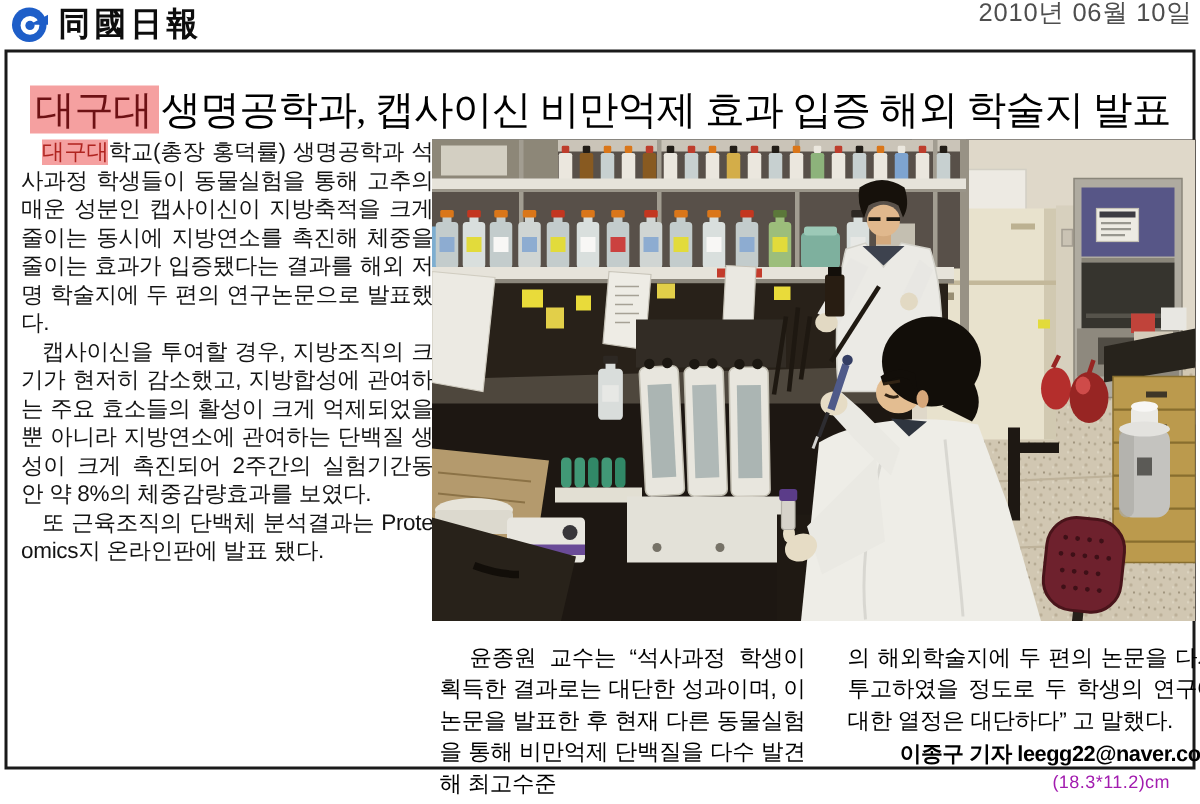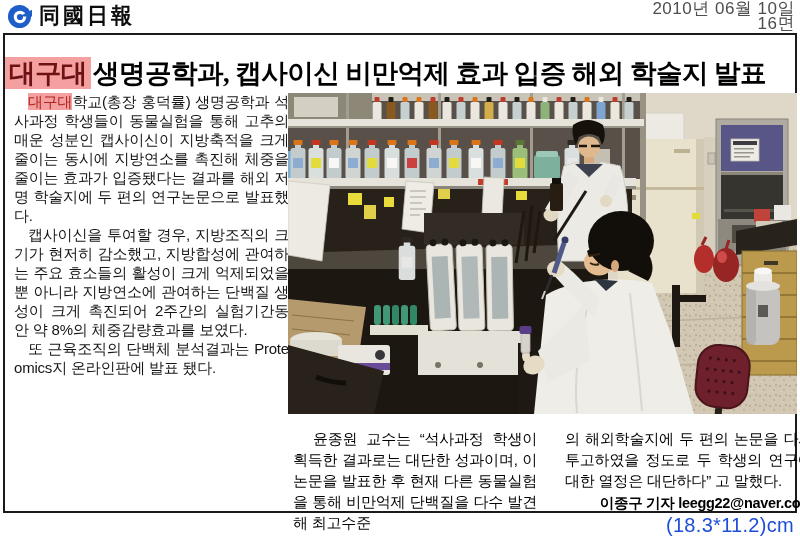--- a/index.html
+++ b/index.html
@@ -19,23 +19,23 @@
   .dateline{
     position:absolute;top:1px;right:5px;text-align:right;
     font-size:17px;line-height:15px;color:#4e4e4e;letter-spacing:0.5px;
   }
   
   .article-box{
     position:absolute;left:3px;top:33px;width:790px;height:476px;
     border:2px solid #1a1a1a;background:#fff;
   }
   .headline{
-    position:absolute;top:2px;left:0;right:0;
+    position:absolute;top:2px;left:0;right:0;text-align:center;
     font-family:"Liberation Serif","DejaVu Serif",serif;
-    font-weight:bold;font-size:26.5px;color:#000;white-space:nowrap;
+    font-weight:normal;font-size:26.5px;color:#000;white-space:nowrap;
     letter-spacing:-0.5px;
   }
   .hl-mark{background:#f5a0a0;color:#6d1114;padding:1px 4px;margin-right:2px;}
   .lead-mark{background:#f5a0a0;color:#b02420;}
   
   .body-col{
     position:absolute;left:9px;top:57px;width:275px;
     font-size:15px;line-height:19px;text-align:justify;
     word-break:break-all;color:#141414;letter-spacing:-0.2px;
   }
@@ -47,37 +47,36 @@
   }
   .cap-col p{margin:0;}
   .cap-col-1{left:288px;}
   .cap-col-1 p{text-indent:20px;}
   .cap-col-2{left:560px;width:248px;}
   .byline{text-align:right;font-weight:bold;font-size:14.5px;margin-top:2px;letter-spacing:-0.3px;}
   
   .photo{position:absolute;left:283px;top:58px;width:509px;height:321px;overflow:hidden;background:#221c16;}
   .photo svg{display:block;}
   
-  .dim-note{position:absolute;top:514px;right:6px;font-size:20px;color:#1d4ed8;letter-spacing:0.3px;}
+  .dim-note{position:absolute;top:514px;right:20px;font-size:12px;color:#a21caf;letter-spacing:0.3px;}
 </style>
 </head>
 <body>
 
 <div class="masthead">
   <svg class="logo-circle" viewBox="0 0 26 26">
     <circle cx="13" cy="13" r="12" fill="#1e5ec8"></circle>
     <circle cx="13.5" cy="13.5" r="6.5" fill="#ffffff"></circle>
     <circle cx="13.5" cy="13.5" r="3.2" fill="#1e5ec8"></circle>
     <path d="M13,13 L26,6 L26,13 Z" fill="#1e5ec8"></path>
   </svg>
   <span class="logo-text">同國日報</span>
 </div>
 <div class="dateline">
   <div>2010년 06월 10일</div>
-  <div>16면</div>
 </div>
 
 <div class="article-box">
 
   <h1 class="headline"><span class="hl-mark">대구대</span><span>생명공학과, 캡사이신 비만억제 효과 입증 해외 학술지 발표</span></h1>
 
   <div class="body-col">
     <p><span class="lead-mark">대구대</span><span>학교(총장 홍덕률) 생명공학과 석사과정 학생들이 동물실험을 통해 고추의 매운 성분인 캡사이신이 지방축적을 크게 줄이는 동시에 지방연소를 촉진해 체중을 줄이는 효과가 입증됐다는 결과를 해외 저명 학술지에 두 편의 연구논문으로 발표했다.</span></p>
     <p>캡사이신을 투여할 경우, 지방조직의 크기가 현저히 감소했고, 지방합성에 관여하는 주요 효소들의 활성이 크게 억제되었을 뿐 아니라 지방연소에 관여하는 단백질 생성이 크게 촉진되어 2주간의 실험기간동안 약 8%의 체중감량효과를 보였다.</p>
     <p>또 근육조직의 단백체 분석결과는 Proteomics지 온라인판에 발표 됐다.</p>

